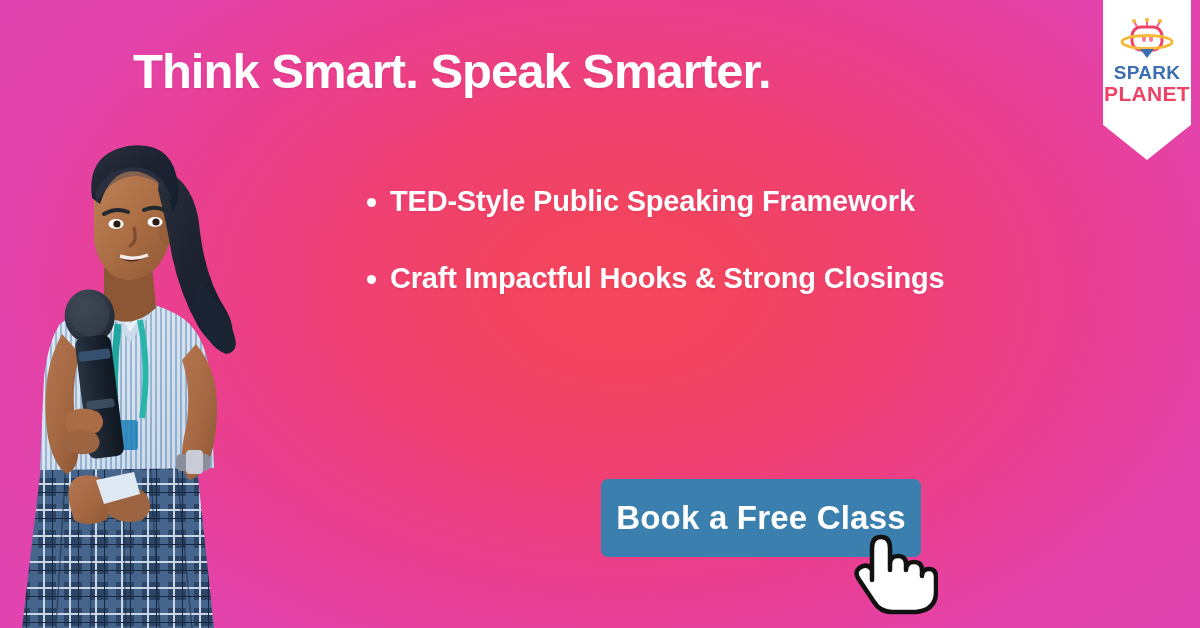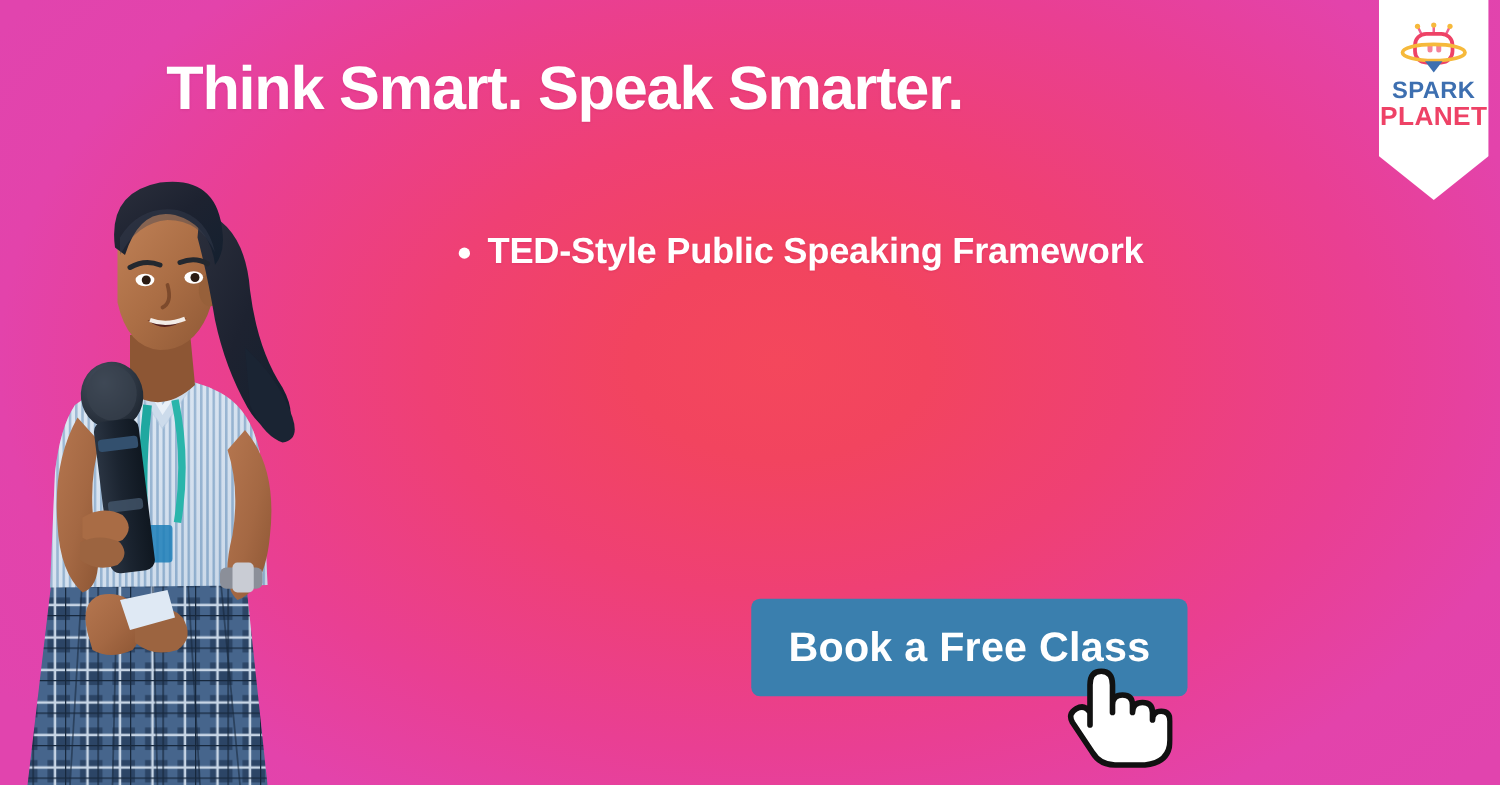--- a/index.html
+++ b/index.html
@@ -83,21 +83,21 @@
     height: 9px;
     border-radius: 50%;
     background: #ffffff;
   }
 
   
   .cta {
     position: absolute;
     left: 601px;
     top: 479px;
-    width: 349px;
+    width: 320px;
     height: 78px;
     border: none;
     border-radius: 7px;
     background: #3a7fae;
     color: #ffffff;
     font-family: "Liberation Sans", sans-serif;
     font-size: 33px;
     font-weight: bold;
     letter-spacing: 0.2px;
     cursor: pointer;
@@ -293,20 +293,24 @@
     </svg>
   </div>
 
   <div class="headline">Think Smart. Speak Smarter.</div>
 
   <ul class="bullets">
     <li class="bullet">
       <span class="dot"></span>
       <span>TED-Style Public Speaking Framework</span>
     </li>
+    <li class="bullet">
+      <span class="dot"></span>
+      <span>Craft Impactful Hooks &amp; Strong Closings</span>
+    </li>
   </ul>
 
   <button class="cta">Book a Free Class</button>
 
   <div class="cursor">
     <svg viewBox="0 0 86 92" xmlns="http://www.w3.org/2000/svg">
       <path d="M20 56 L20 24 Q20 13 29 13 Q38 13 38 24 L38 46
                L38 40 Q38 32 46 32 Q54 32 54 40 L54 46
                Q54 38 62 38 Q70 38 70 46 L70 52
                Q70 45 77 45 Q84 45 84 53 L84 68

